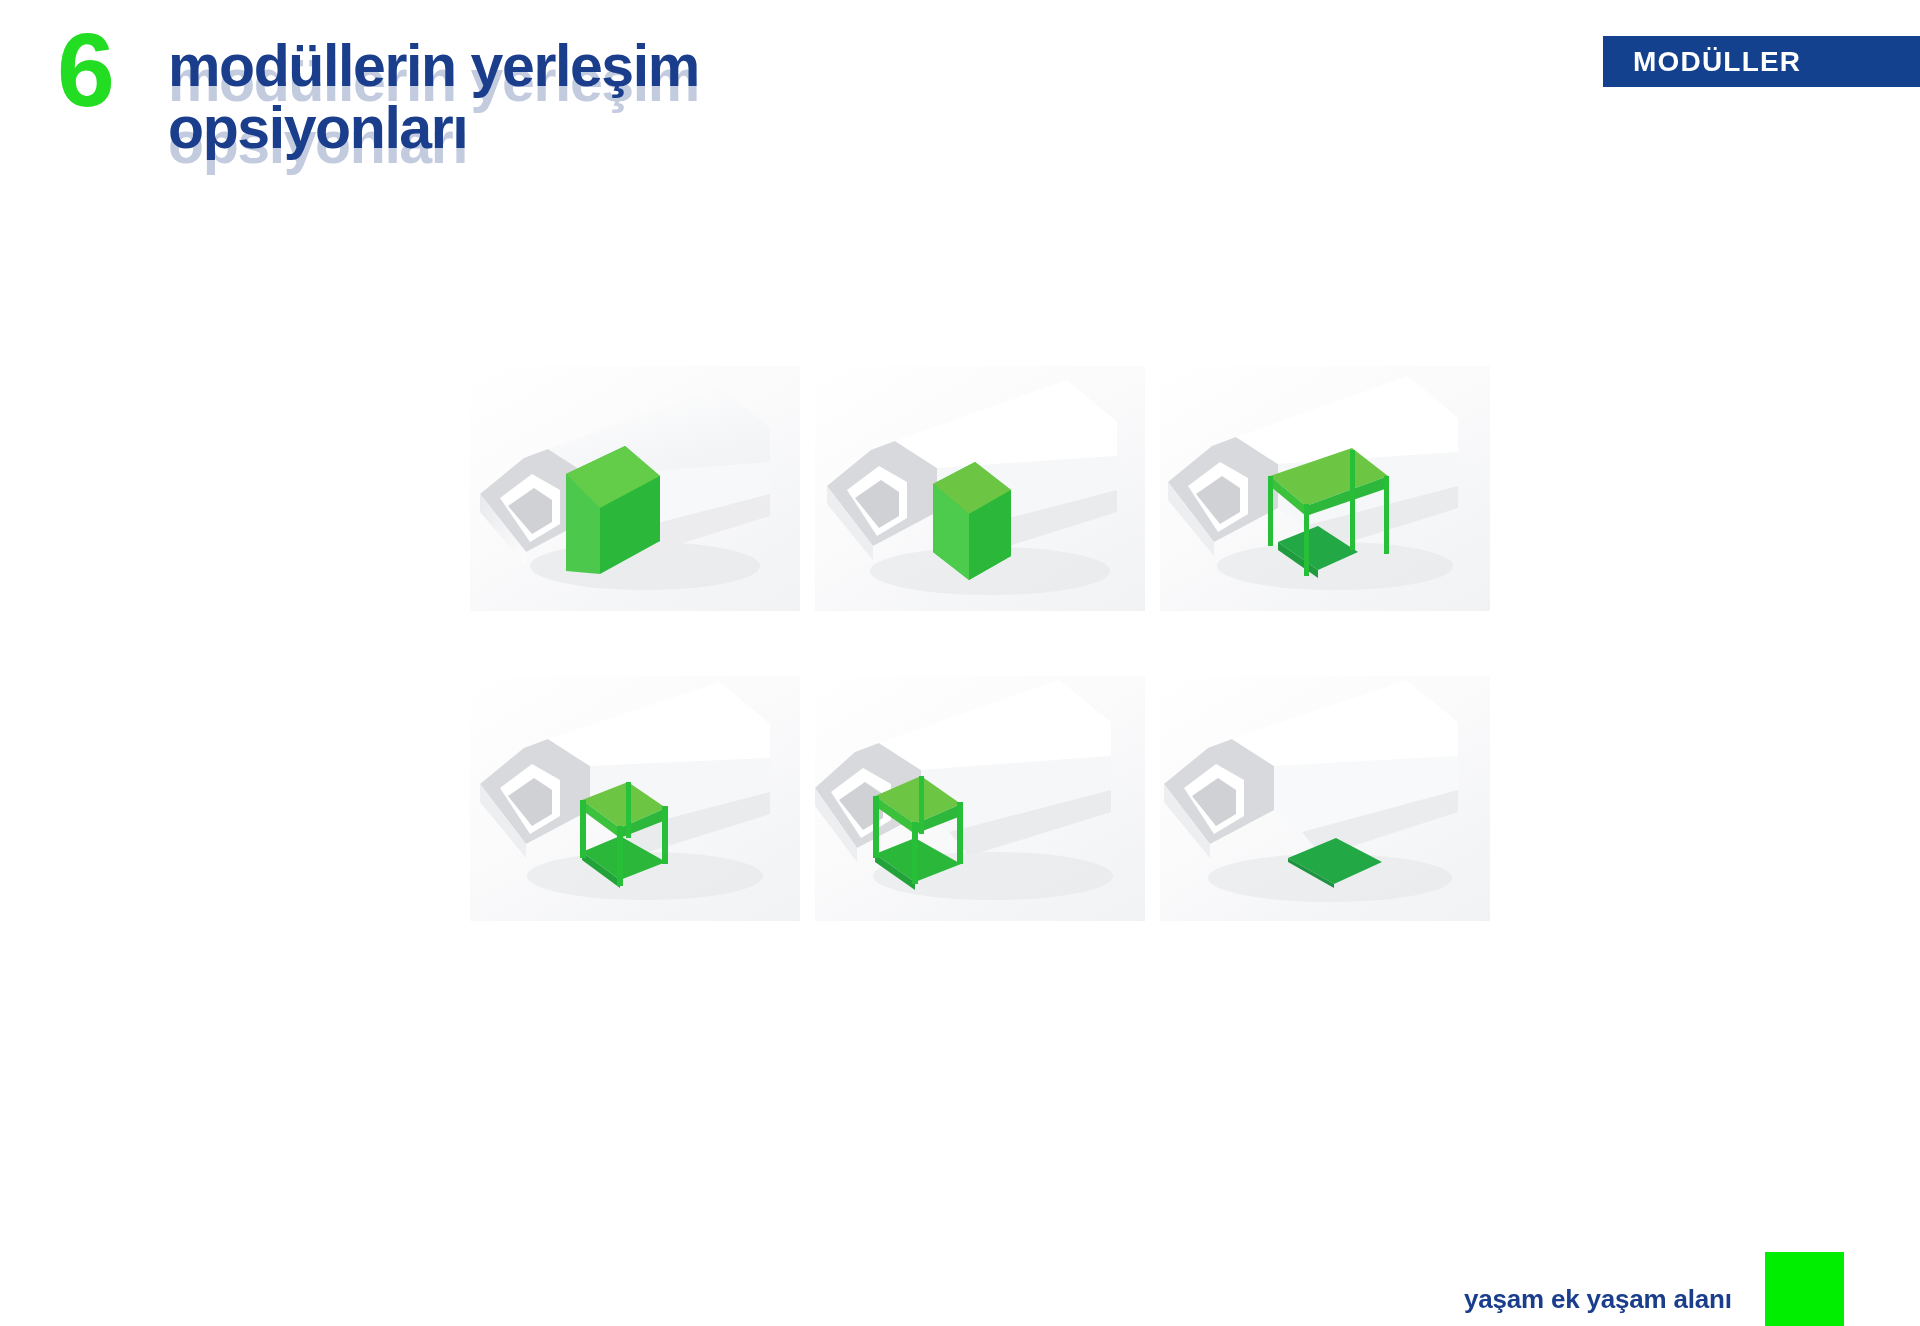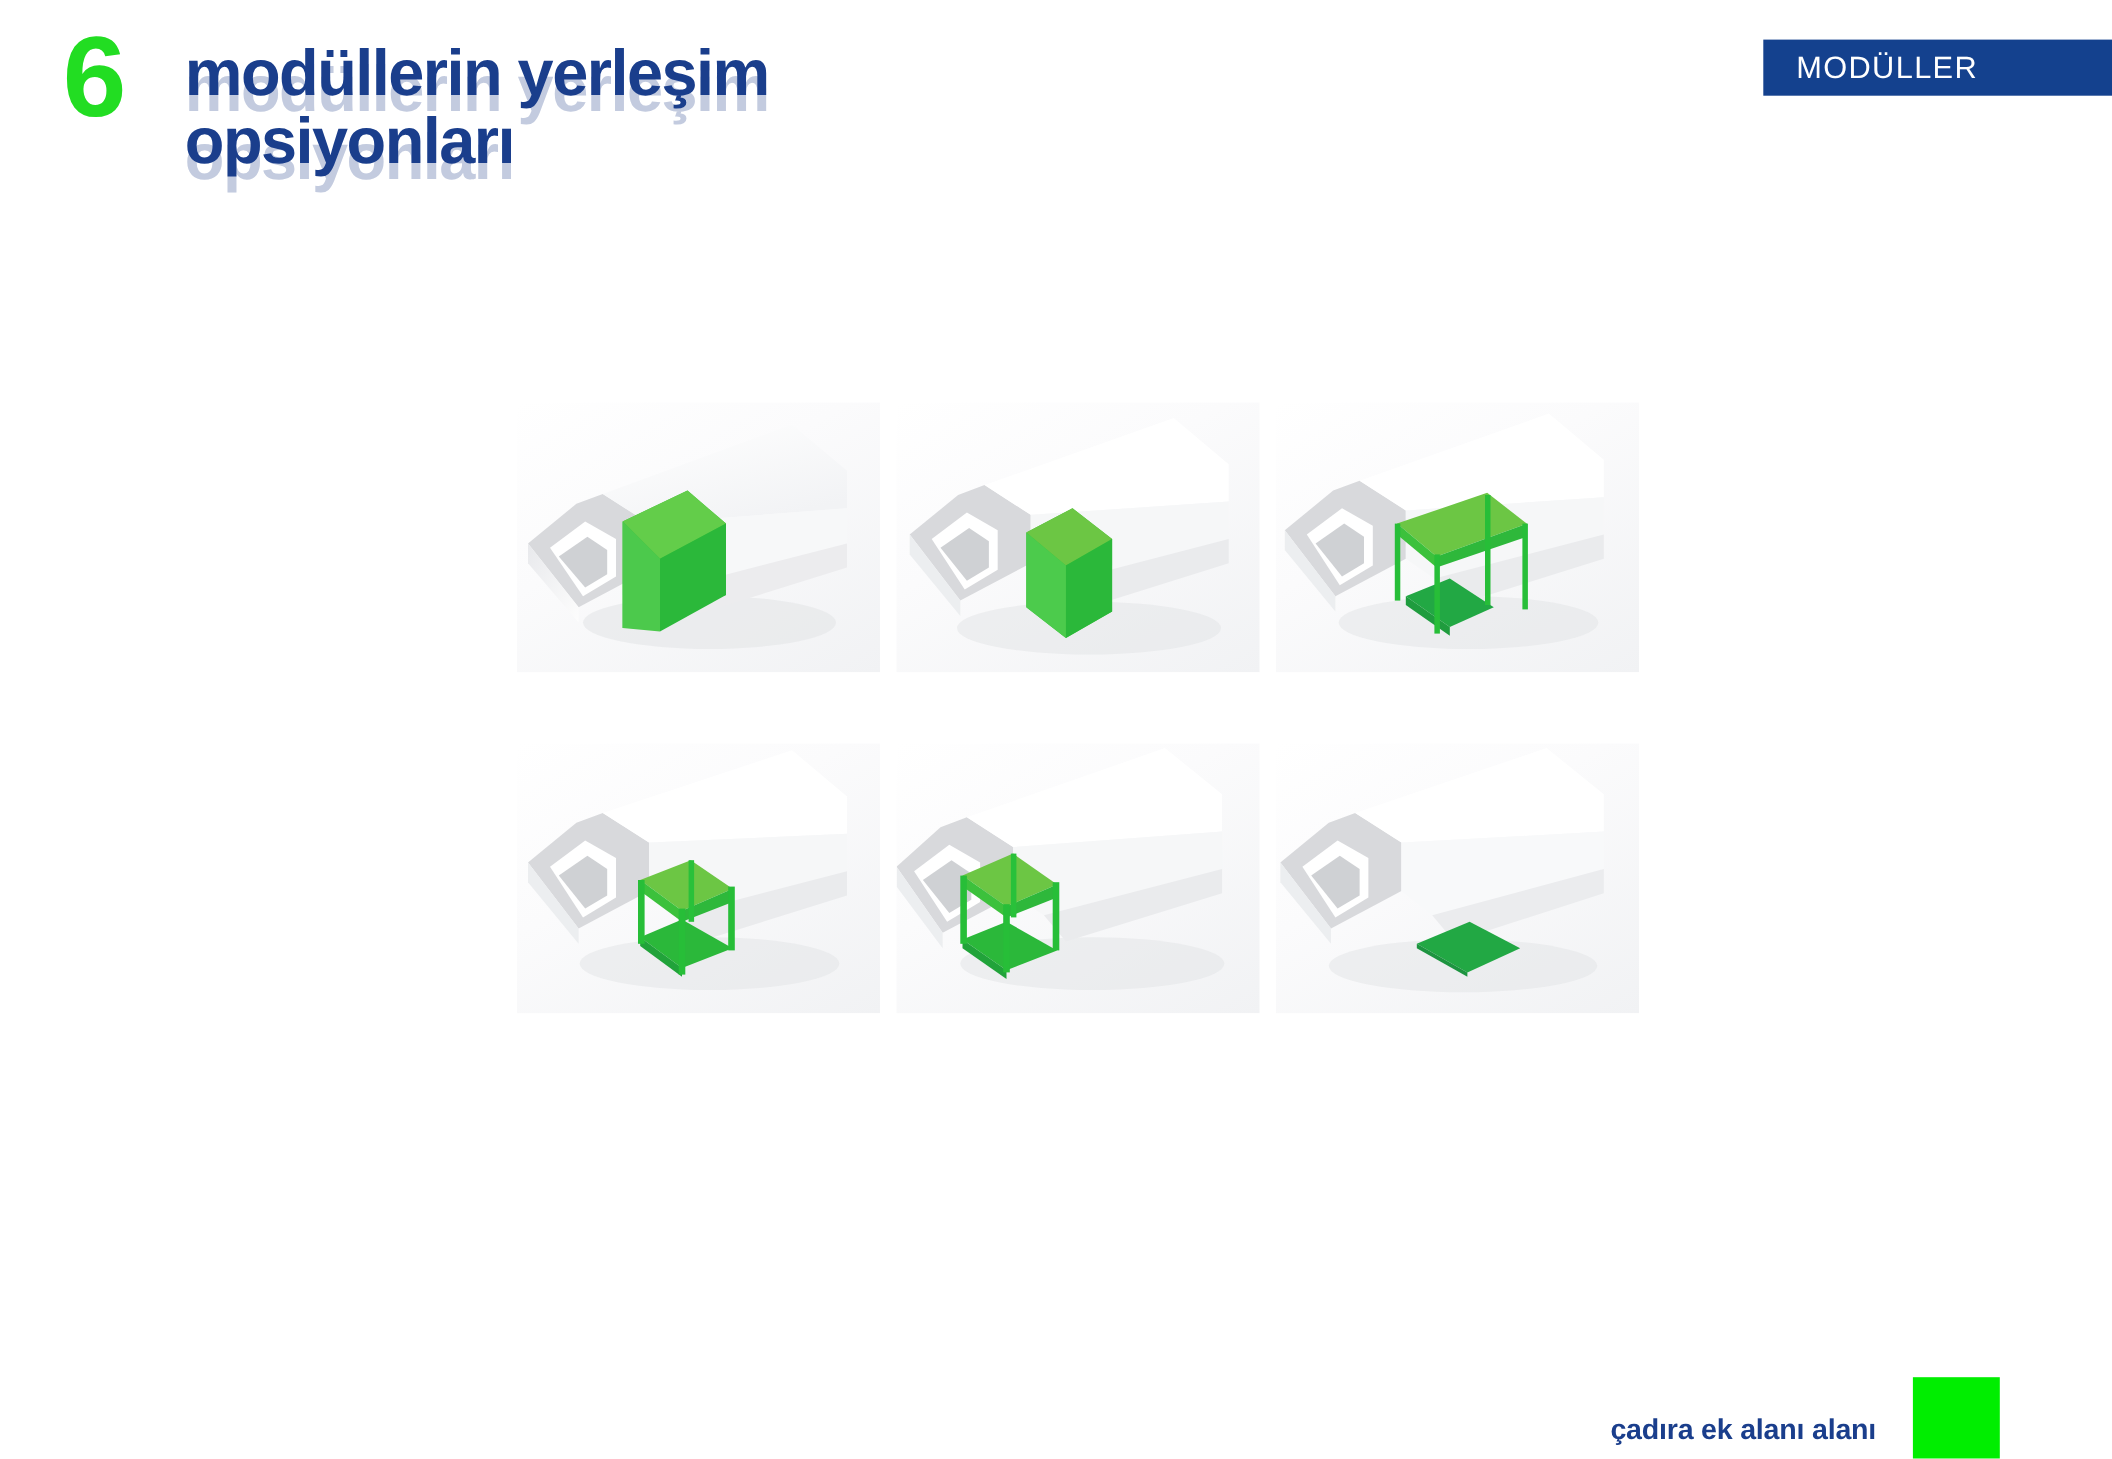--- a/index.html
+++ b/index.html
@@ -33,21 +33,21 @@
   .title-line .fg{
     position:relative;z-index:1;white-space:nowrap;
   }
   .section-badge{
     position:absolute;left:1603px;top:36px;
     width:317px;height:51px;
     background:#14418e;
     display:flex;align-items:center;
   }
   .section-badge span{
-    color:#ffffff;font-size:28px;font-weight:400;
+    color:#ffffff;font-size:28px;font-weight:700;
     letter-spacing:1.2px;padding-left:30px;
   }
 
   
   .render-grid{
     position:absolute;left:470px;top:366px;
     width:1020px;height:625px;
     display:grid;
     grid-template-columns:repeat(3,330px);
     grid-template-rows:repeat(2,245px);
@@ -226,15 +226,15 @@
       <polygon points="4,108 50,168 50,182 4,126" fill="#eceef0"></polygon>
 
       <polygon points="128,182 176,162 222,186 174,208" fill="#22a844"></polygon>
       <polygon points="128,182 174,208 174,212 128,186" fill="#1d9440"></polygon>
     </svg>
   </div>
 
 </div>
 
 <div class="legend">
-  <span class="legend-label">çadıra ek alanı alanı</span>
+  <span class="legend-label">yaşam ek yaşam alanı</span>
   <span class="legend-swatch"></span>
 </div>
 
 </body></html>

